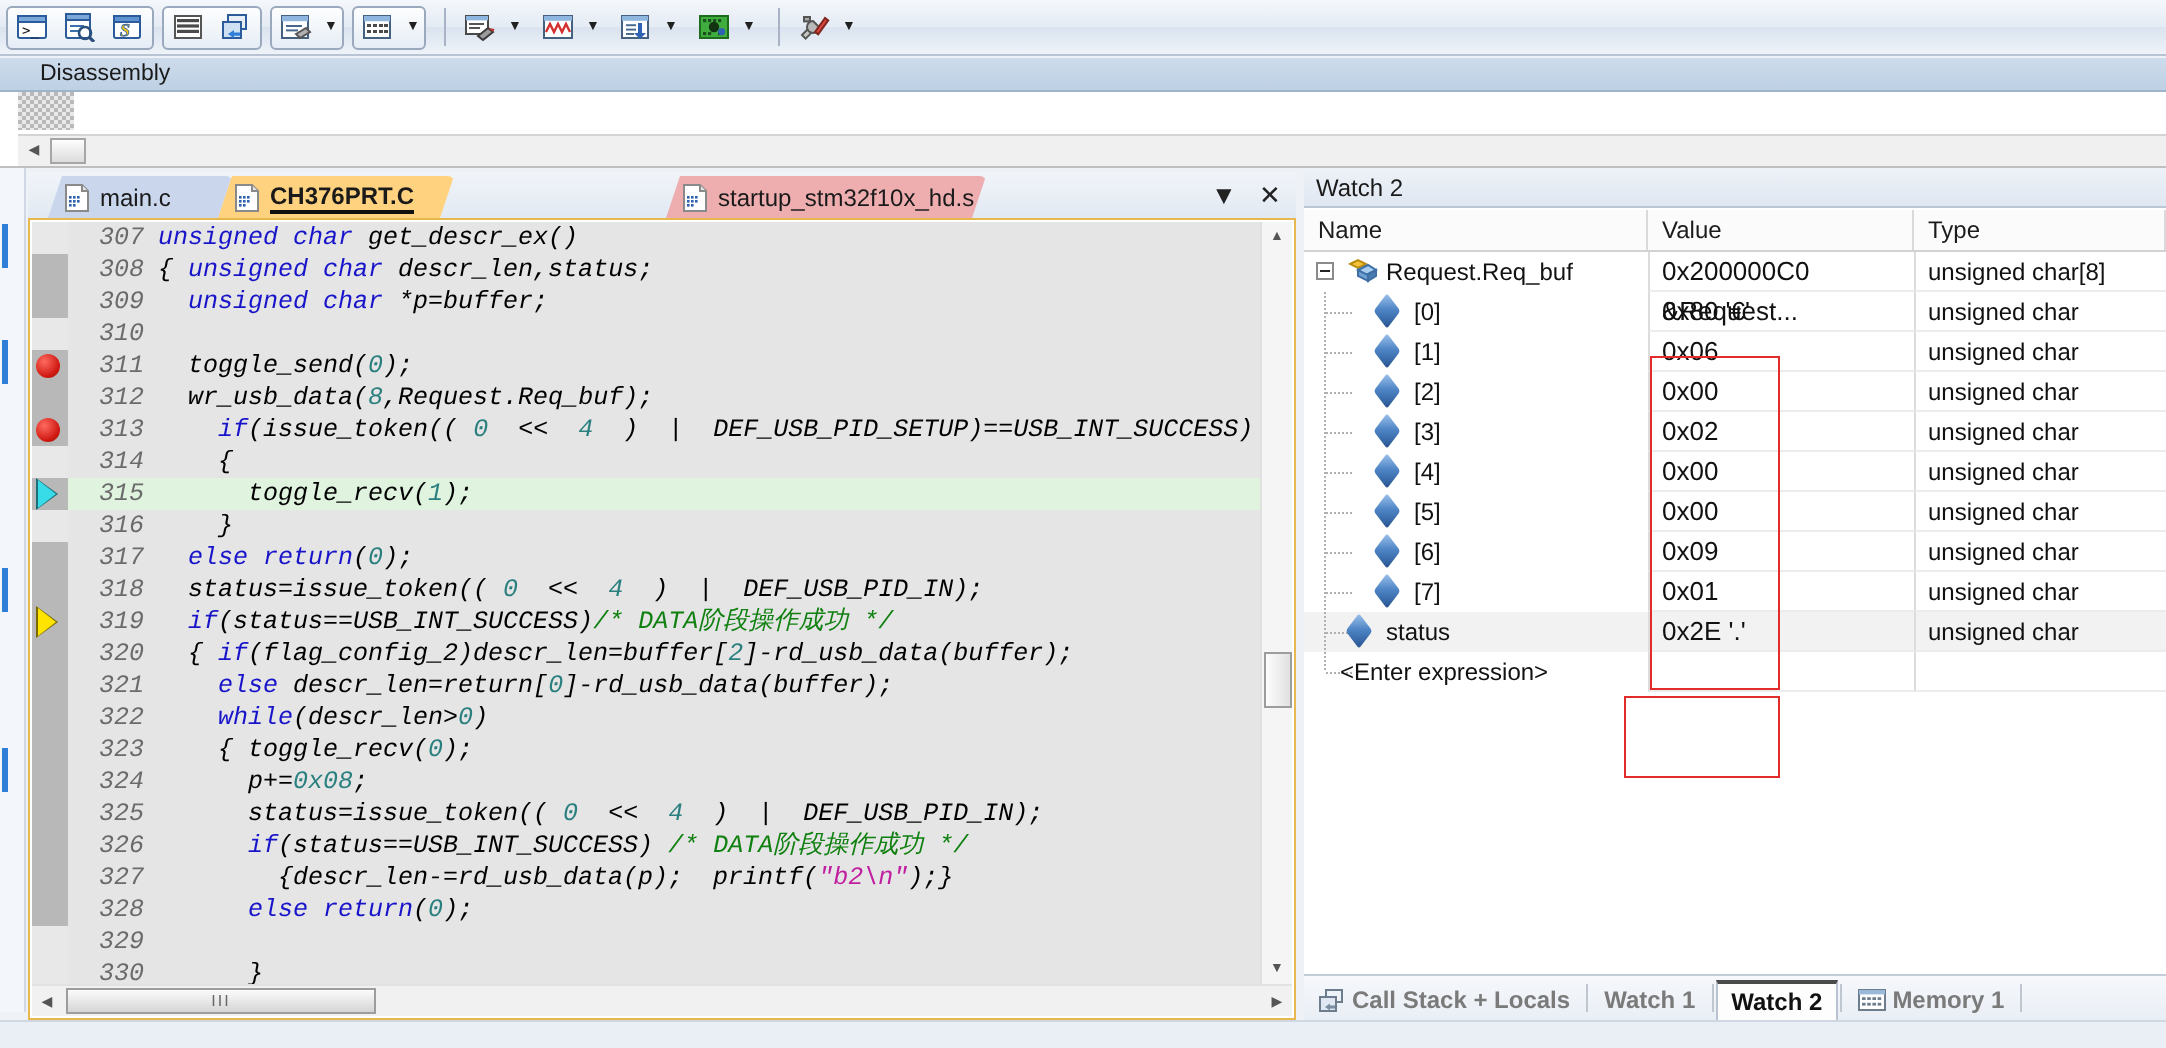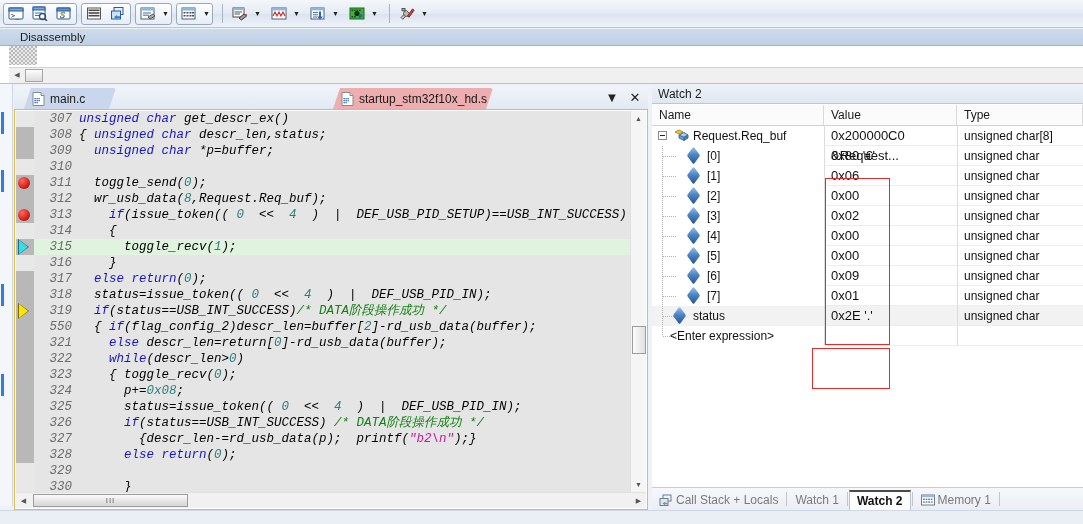--- a/index.html
+++ b/index.html
@@ -115,21 +115,21 @@
      background-image:linear-gradient(to right,#b0b0b0 1px,transparent 1px);background-size:2px 1px;}
   .diamond{position:absolute;width:11px;height:11px;top:4px;
      background:linear-gradient(135deg,#9fc3ec 0%,#4f86c6 45%,#27528f 100%);
      transform:rotate(45deg) skew(8deg,8deg);border-radius:1.5px;}
   .wname-txt{position:absolute;top:0;height:20px;line-height:20px;font-size:12px;color:#111;}
   .varicon{position:absolute;left:22px;top:3px;width:15px;height:14px;}
   .redbox{position:absolute;border:1px solid #e22b2b;box-sizing:border-box;pointer-events:none;}
 
   .w-bottom-tabs{position:absolute;left:0;bottom:14px;width:431px;height:22px;
      background:linear-gradient(to bottom,#f6f8fb,#e9eef5);border-top:1px solid #c3ccd9;display:flex;align-items:flex-end;}
-  .wbtab{height:20px;display:flex;align-items:center;font-size:12px;color:#7a7a7a;padding:0 7px;box-sizing:border-box;}
+  .wbtab{height:20px;display:flex;align-items:center;font-size:12px;color:#7a7a7a;padding:0 7px;box-sizing:border-box;font-weight:bold;}
   .wbtab.active{color:#111;font-weight:bold;background:#fdfdfd;border:1px solid #b9c2cf;border-bottom:none;border-top:2px solid #4a4a4a;}
   .wbsep{width:1px;height:14px;background:#bfc6d0;margin:0 1px;align-self:center;}
   .w-statusbar{position:absolute;left:0;bottom:0;width:431px;height:14px;background:#eaeff6;border-top:1px solid #cfd7e2;box-sizing:border-box;}
   .bottom-left-bar{position:absolute;left:0;bottom:0;width:652px;height:14px;background:#eaeff6;border-top:1px solid #cfd7e2;box-sizing:border-box;}
 </style>
 </head>
 <body>
 
 <div class="app">
 
@@ -323,20 +323,37 @@
                 <rect x="6.5" y="6" width="1.3" height="1.3"></rect>
                 <rect x="2.5" y="8" width="1.3" height="1.3"></rect>
                 <rect x="4.5" y="8" width="1.3" height="1.3"></rect>
                 <rect x="6.5" y="8" width="1.3" height="1.3"></rect>
                 <rect x="2.5" y="10" width="1.3" height="1.3"></rect>
                 <rect x="4.5" y="10" width="1.3" height="1.3"></rect>
               </g>
             </svg></span>
           <span class="lbl">main.c</span>
         </div>
+        <div class="etab active" style="left: 95px; width: 118px; background: rgb(255, 210, 127);">
+          <span class="t-ico"><svg viewBox="0 0 13 14" width="13" height="14">
+              <path d="M1 0.5 h8 l3 3 v10 h-11z" fill="#ffffff" stroke="#8a8a8a"></path>
+              <path d="M9 0.5 v3 h3" fill="#e4e4e4" stroke="#8a8a8a"></path>
+              <g fill="#2f62b0">
+                <rect x="2.5" y="6" width="1.3" height="1.3"></rect>
+                <rect x="4.5" y="6" width="1.3" height="1.3"></rect>
+                <rect x="6.5" y="6" width="1.3" height="1.3"></rect>
+                <rect x="2.5" y="8" width="1.3" height="1.3"></rect>
+                <rect x="4.5" y="8" width="1.3" height="1.3"></rect>
+                <rect x="6.5" y="8" width="1.3" height="1.3"></rect>
+                <rect x="2.5" y="10" width="1.3" height="1.3"></rect>
+                <rect x="4.5" y="10" width="1.3" height="1.3"></rect>
+              </g>
+            </svg></span>
+          <span class="lbl">CH376PRT.C</span>
+        </div>
         <div class="etab" style="left: 206px; width: 120px; background: rgb(189, 210, 161); margin-top: 28px;">
           <span class="t-ico"><svg viewBox="0 0 13 14" width="13" height="14">
               <path d="M1 0.5 h8 l3 3 v10 h-11z" fill="#ffffff" stroke="#8a8a8a"></path>
               <path d="M9 0.5 v3 h3" fill="#e4e4e4" stroke="#8a8a8a"></path>
               <g fill="#2f62b0">
                 <rect x="2.5" y="6" width="1.3" height="1.3"></rect>
                 <rect x="4.5" y="6" width="1.3" height="1.3"></rect>
                 <rect x="6.5" y="6" width="1.3" height="1.3"></rect>
                 <rect x="2.5" y="8" width="1.3" height="1.3"></rect>
                 <rect x="4.5" y="8" width="1.3" height="1.3"></rect>
@@ -410,21 +427,21 @@
           <div class="cline"><span class="ln">310</span><span></span></div>
           <div class="cline"><span class="ln">311</span><span>  toggle_send(</span><span class="num">0</span><span>);</span></div>
           <div class="cline"><span class="ln">312</span><span>  wr_usb_data(</span><span class="num">8</span><span>,Request.Req_buf);</span></div>
           <div class="cline"><span class="ln">313</span><span>    </span><span class="kw">if</span><span>(issue_token(( </span><span class="num">0</span><span>  &lt;&lt;  </span><span class="num">4</span><span>  )  |  DEF_USB_PID_SETUP)==USB_INT_SUCCESS)</span></div>
           <div class="cline"><span class="ln">314</span><span>    {</span></div>
           <div class="cline hl"><span class="ln">315</span><span>      toggle_recv(</span><span class="num">1</span><span>);</span></div>
           <div class="cline"><span class="ln">316</span><span>    }</span></div>
           <div class="cline"><span class="ln">317</span><span>  </span><span class="kw">else return</span><span>(</span><span class="num">0</span><span>);</span></div>
           <div class="cline"><span class="ln">318</span><span>  status=issue_token(( </span><span class="num">0</span><span>  &lt;&lt;  </span><span class="num">4</span><span>  )  |  DEF_USB_PID_IN);</span></div>
           <div class="cline"><span class="ln">319</span><span>  </span><span class="kw">if</span><span>(status==USB_INT_SUCCESS)</span><span class="cmt">/* DATA阶段操作成功 */</span></div>
-          <div class="cline"><span class="ln">550</span><span>  { </span><span class="kw">if</span><span>(flag_config_2)descr_len=buffer[</span><span class="num">2</span><span>]-rd_usb_data(buffer);</span></div>
+          <div class="cline"><span class="ln">320</span><span>  { </span><span class="kw">if</span><span>(flag_config_2)descr_len=buffer[</span><span class="num">2</span><span>]-rd_usb_data(buffer);</span></div>
           <div class="cline"><span class="ln">321</span><span>    </span><span class="kw">else</span><span class="  "> descr_len=return[</span><span class="num">0</span><span>]-rd_usb_data(buffer);</span></div>
           <div class="cline"><span class="ln">322</span><span>    </span><span class="kw">while</span><span>(descr_len&gt;</span><span class="num">0</span><span>)</span></div>
           <div class="cline"><span class="ln">323</span><span>    { toggle_recv(</span><span class="num">0</span><span>);</span></div>
           <div class="cline"><span class="ln">324</span><span>      p+=</span><span class="num">0x08</span><span>;</span></div>
           <div class="cline"><span class="ln">325</span><span>      status=issue_token(( </span><span class="num">0</span><span>  &lt;&lt;  </span><span class="num">4</span><span>  )  |  DEF_USB_PID_IN);</span></div>
           <div class="cline"><span class="ln">326</span><span>      </span><span class="kw">if</span><span>(status==USB_INT_SUCCESS) </span><span class="cmt">/* DATA阶段操作成功 */</span></div>
           <div class="cline"><span class="ln">327</span><span>        {descr_len-=rd_usb_data(p);  printf(</span><span class="str">"b2\n"</span><span>);}</span></div>
           <div class="cline"><span class="ln">328</span><span>      </span><span class="kw">else return</span><span>(</span><span class="num">0</span><span>);</span></div>
           <div class="cline"><span class="ln">329</span><span></span></div>
           <div class="cline"><span class="ln">330</span><span>      }</span></div>

